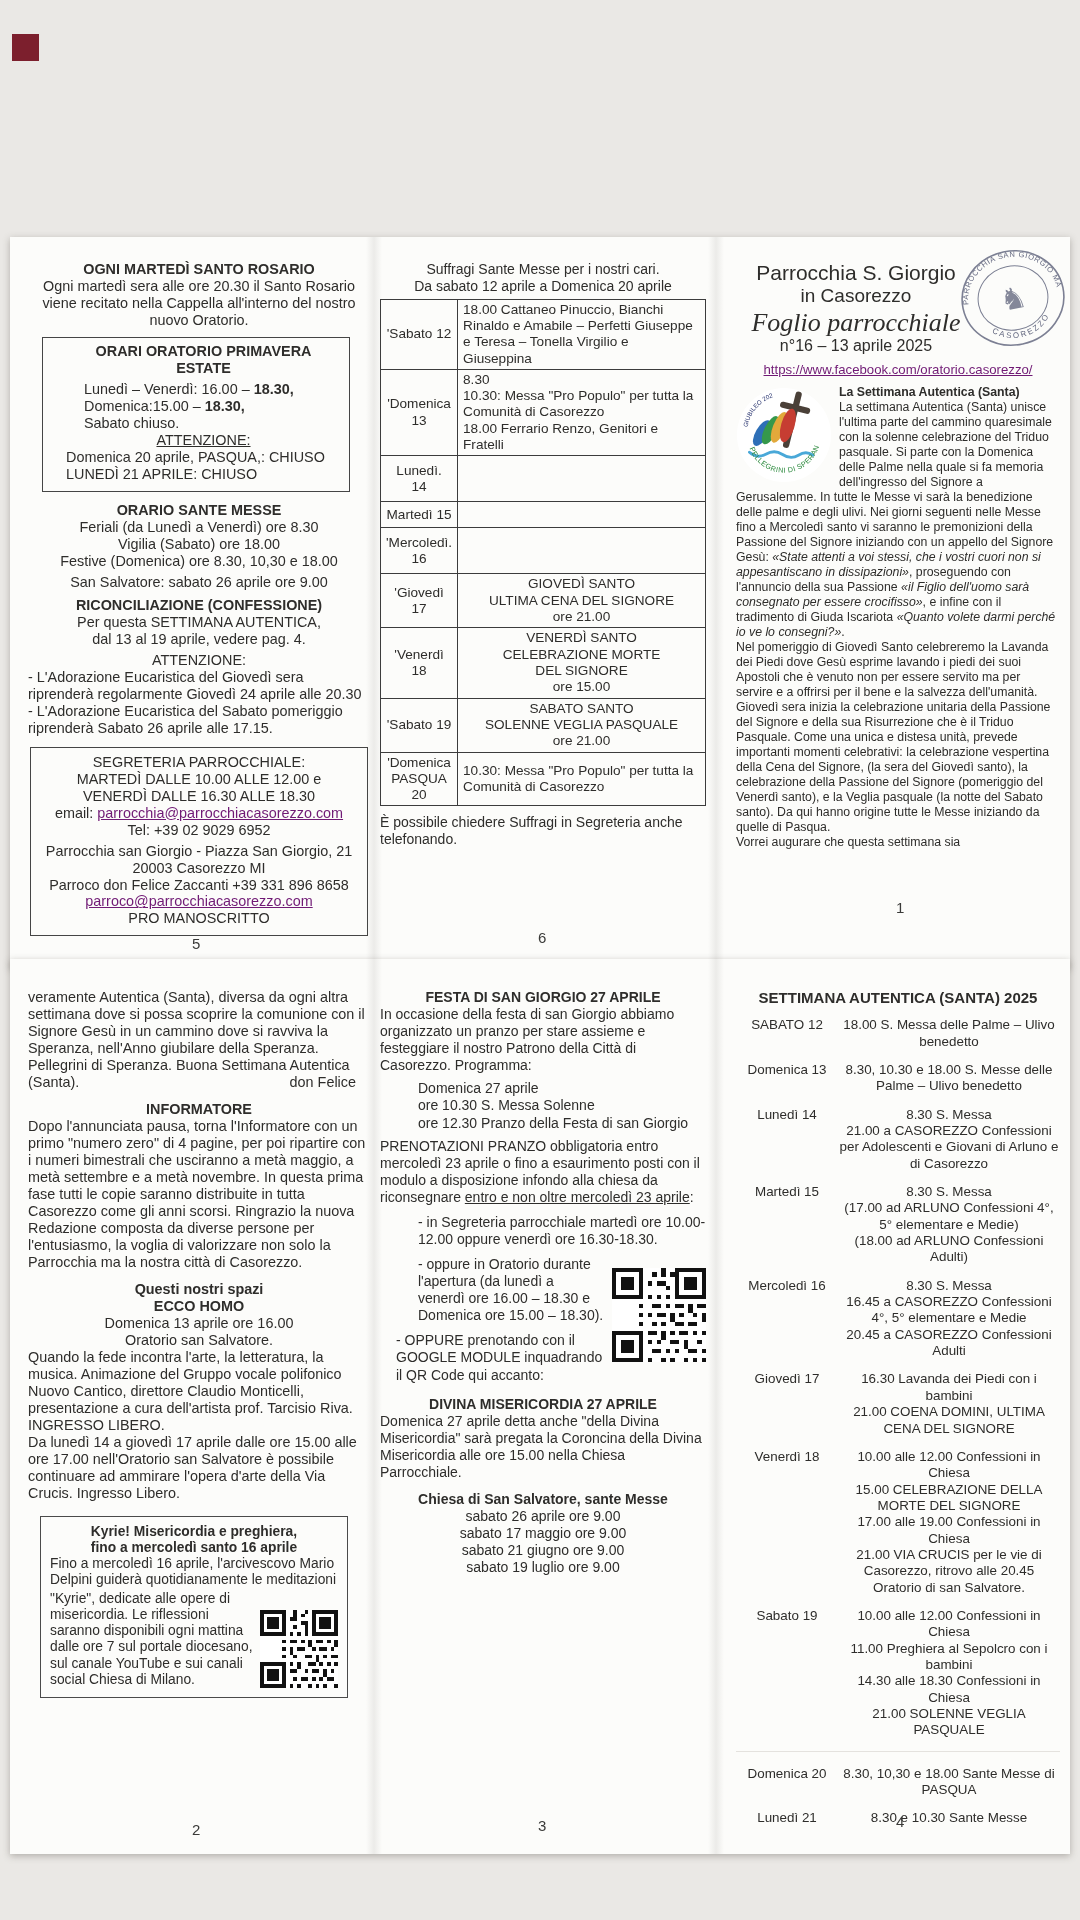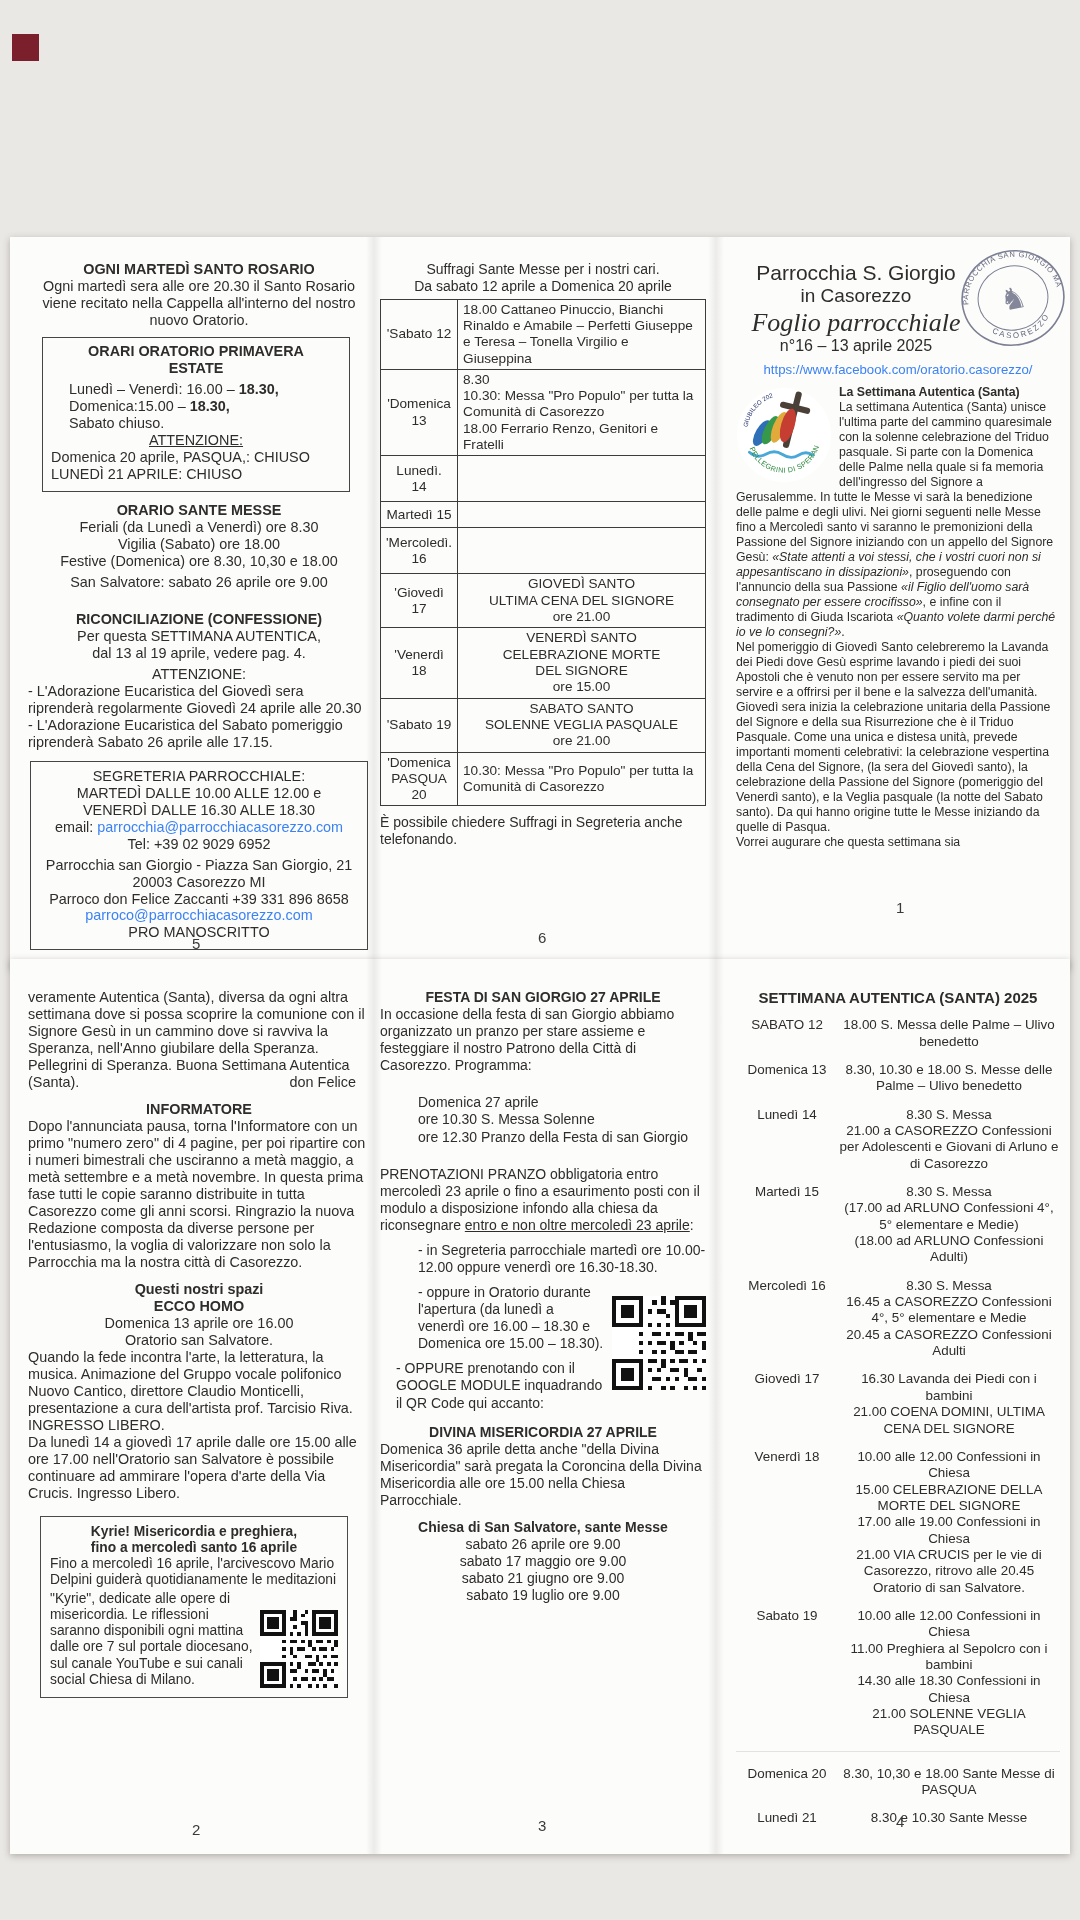--- a/index.html
+++ b/index.html
@@ -16,26 +16,26 @@
   .page::after{left:698px;}
   .cols{display:flex;padding:24px 10px 0 18px;}
   .c1{width:342px;font-size:14.4px;line-height:1.18;}
   .c2{width:326px;margin-left:10px;font-size:14px;line-height:1.2;}
   .c3{flex:1;margin-left:30px;position:relative;}
   .ctr{text-align:center;}
   .bold{font-weight:bold;}
   .ul{text-decoration:underline;}
   .it{font-style:italic;}
   p{margin:0;}
-  .mt4{margin-top:4px;}.mt6{margin-top:20px;}.mt8{margin-top:8px;}.mt10{margin-top:10px;}.mt12{margin-top:12px;}
+  .mt4{margin-top:4px;}.mt6{margin-top:6px;}.mt8{margin-top:8px;}.mt10{margin-top:10px;}.mt12{margin-top:12px;}
   .box{border:1.5px solid #454545;background:#fcfcfa;}
-  .orari-box{margin:8px 20px 0 14px;padding:5px 8px 8px 8px;}
+  .orari-box{margin:8px 20px 0 14px;padding:5px 8px 8px 23px;}
   .orari-lines{margin-left:18px;}
   .segr-box{margin:10px 2px 0 2px;padding:6px 6px 8px 6px;text-align:center;}
-  .lnk{color:#3b82f6;}
+  .lnk{color:#701a75;text-decoration:underline;}
   table.suff{border-collapse:collapse;width:100%;margin-top:4px;}
   table.suff td{border:1.5px solid #3c3c3c;padding:2px 5px;font-size:13.6px;vertical-align:middle;}
   td.day{width:64px;text-align:center;padding:2px 2px;white-space:pre-line;font-size:13px;}
   td.evt{white-space:pre-line;}
   tr.cen td.evt{text-align:center;}
   .pn{position:absolute;font-size:15px;color:#3a3a38;}
   
   .masttop{padding-right:84px;text-align:center;line-height:1.12;}
   .mast1{font-size:21px;}
   .mast2{font-size:19px;}
@@ -407,21 +407,21 @@
                 <rect x="11" y="20" width="1" height="1"></rect>
                 <rect x="13" y="20" width="1" height="1"></rect>
               <rect x="16" y="20" width="1" height="1"></rect>
                 <rect x="18" y="20" width="1" height="1"></rect>
                 <rect x="20" y="20" width="1" height="1"></rect>
             </g>
           </svg>
         </div>
 
         <p class="ctr bold mt12">DIVINA MISERICORDIA 27 APRILE</p>
-        <p>Domenica 36 aprile detta anche "della Divina Misericordia" sarà pregata la Coroncina della Divina Misericordia alle ore 15.00 nella Chiesa Parrocchiale.</p>
+        <p>Domenica 27 aprile detta anche "della Divina Misericordia" sarà pregata la Coroncina della Divina Misericordia alle ore 15.00 nella Chiesa Parrocchiale.</p>
 
         <p class="ctr bold mt10">Chiesa di San Salvatore, sante Messe</p>
         <p class="ctr">sabato 26 aprile ore 9.00</p>
         <p class="ctr">sabato 17 maggio ore 9.00</p>
         <p class="ctr">sabato 21 giugno ore 9.00</p>
         <p class="ctr">sabato 19 luglio ore 9.00</p>
       </div>
 
       <div class="c3 p2r">
         <p class="ctr bold schedt">SETTIMANA AUTENTICA (SANTA) 2025</p>

